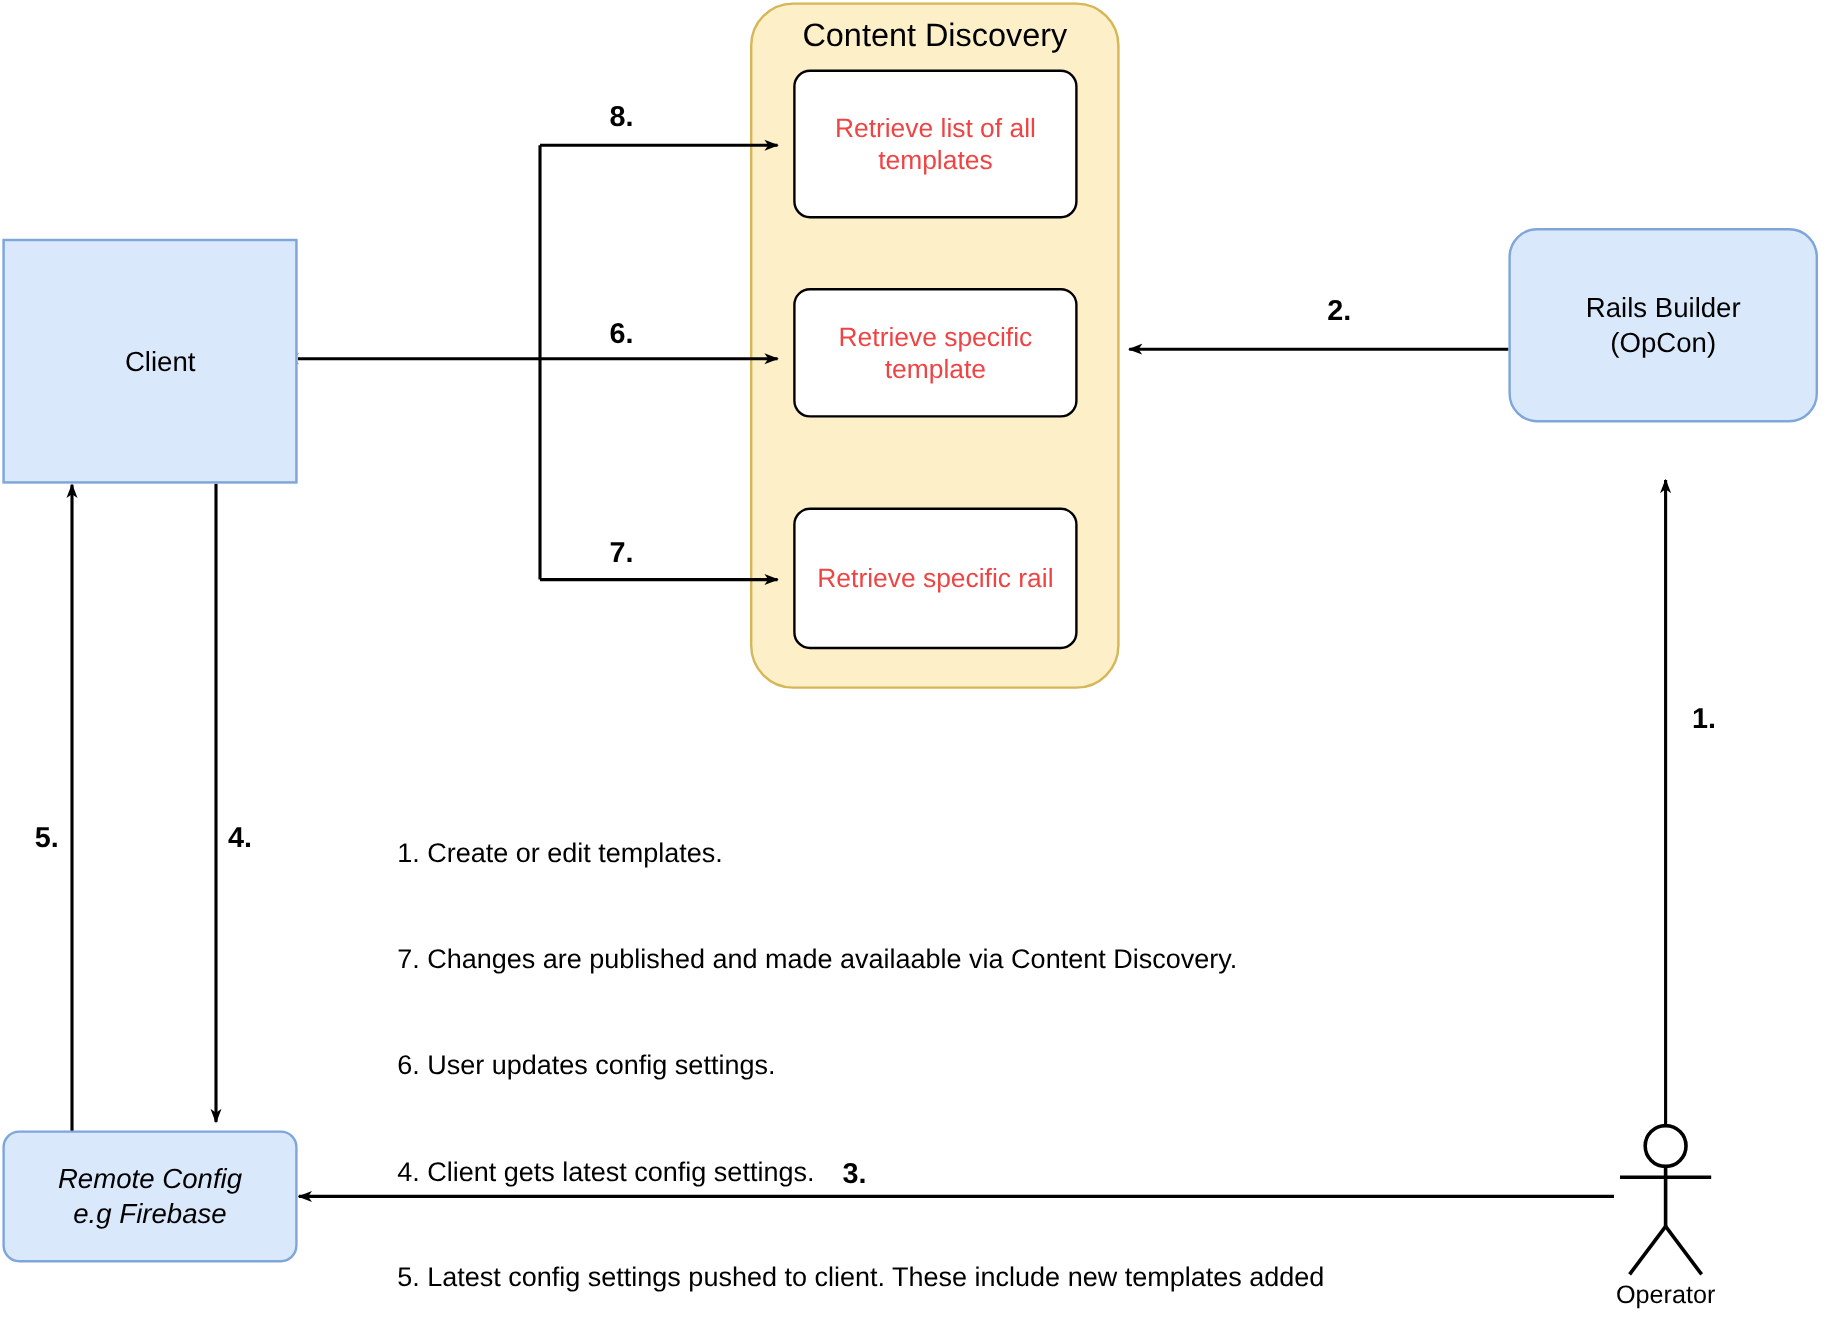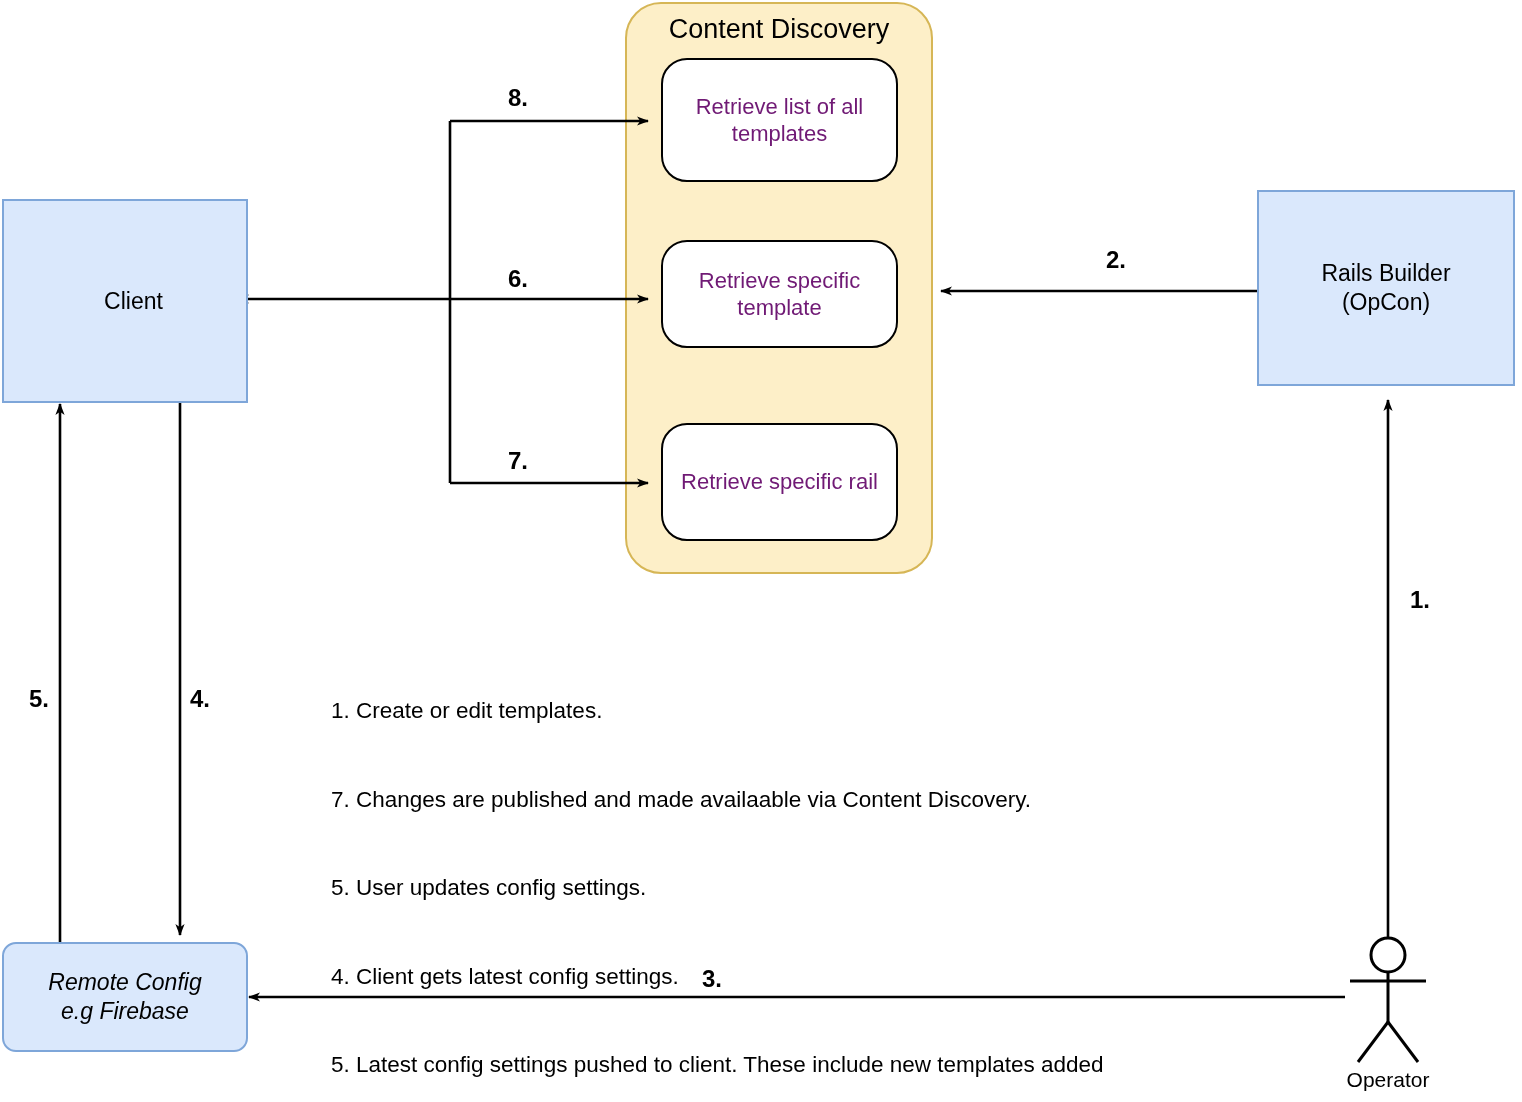--- a/index.html
+++ b/index.html
@@ -41,22 +41,22 @@
     border: 2px solid #7ea6d9;
     color: #000000;
     font-size: 23px;
   }
   .node-round {
     border-radius: 14px;
   }
   .node-white {
     background: #ffffff;
     border: 2.5px solid #000000;
-    border-radius: 26px;
-    color: #701a75;
+    border-radius: 14px;
+    color: #ef4444;
     font-size: 22px;
   }
   .group-box {
     position: absolute;
     box-sizing: border-box;
     background: #fdefc8;
     border: 2px solid #d6b656;
     border-radius: 36px;
   }
   .group-title {
@@ -156,21 +156,21 @@
       <line x1="1388" y1="1022" x2="1358" y2="1062"></line>
       <line x1="1388" y1="1022" x2="1418" y2="1062"></line>
     </g>
   </svg>
 
   <div class="node node-blue" style="left:2px; top:199px; width:246px; height:204px;padding-left:17px;">Client</div>
 
   <div class="node node-blue node-round" style="left:2px; top:942px; width:246px; height:110px;font-style:italic;">Remote Config
 e.g Firebase</div>
 
-  <div class="node node-blue" style="left:1257px; top:190px; width:258px; height:196px;">Rails Builder
+  <div class="node node-blue" style="left:1257px; top:190px; width:258px; height:162px;border-radius:24px;">Rails Builder
 (OpCon)</div>
 
   <div class="node node-white" style="left:661px; top:58px; width:237px; height:124px;">Retrieve list of all
 templates</div>
 
   <div class="node node-white" style="left:661px; top:240px; width:237px; height:108px;">Retrieve specific
 template</div>
 
   <div class="node node-white" style="left:661px; top:423px; width:237px; height:118px;">Retrieve specific rail</div>
 
@@ -179,21 +179,21 @@
   <div class="edge-label" style="left:508px; top:447px;">7.</div>
   <div class="edge-label" style="left:1106px; top:246px;">2.</div>
   <div class="edge-label" style="left:1410px; top:586px;">1.</div>
   <div class="edge-label" style="left:702px; top:965px;">3.</div>
   <div class="edge-label" style="left:190px; top:685px;">4.</div>
   <div class="edge-label" style="left:29px; top:685px;">5.</div>
 
   <div class="legend" style="left:331px; top:637px; width:880px;">
     <span class="legend-line">1. Create or edit templates.</span>
     <span class="legend-line">7. Changes are published and made availaable via Content Discovery.</span>
-    <span class="legend-line">5. User updates config settings.</span>
+    <span class="legend-line">6. User updates config settings.</span>
     <span class="legend-line">4. Client gets latest config settings.</span>
     <span class="legend-line">5. Latest config settings pushed to client. These include new templates added</span>
     
     
     
     
     
   </div>
 
   <div class="actor-label" style="left:1308px; top:1068px; width:160px;">Operator</div>

